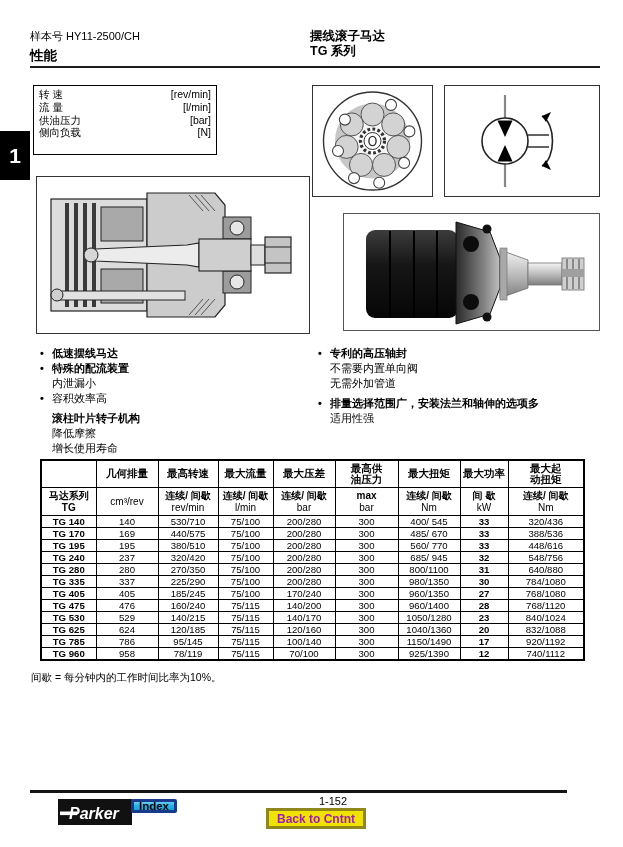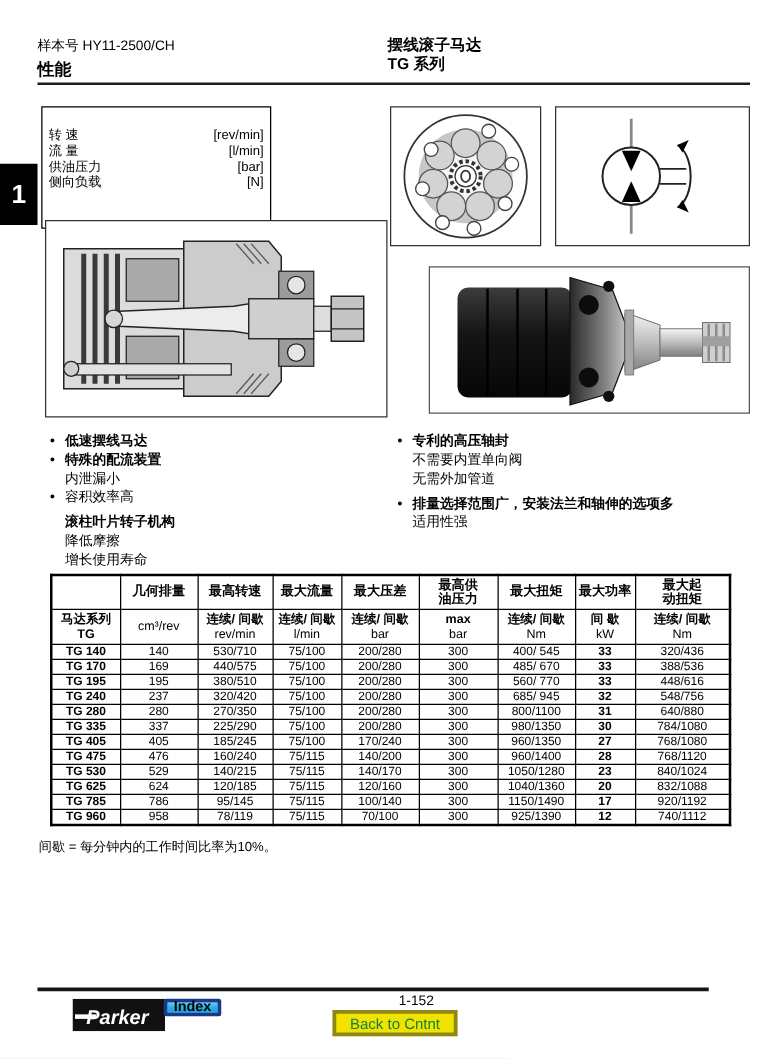--- a/index.html
+++ b/index.html
@@ -14,21 +14,21 @@
   .hdr-left .title { font-size:13.5px; font-weight:bold; margin-top:3px; }
   .hdr-right { position:absolute; left:310px; top:29px; }
   .hdr-right div { font-size:12.5px; font-weight:bold; line-height:15px; }
   .hdr-rule  { position:absolute; left:30px; top:66px; width:570px; height:2px; background:#1c1c1c; }
   
   .side-tab {
     position:absolute; left:0; top:131px; width:30px; height:49px; background:#000;
     color:#fff; font-size:21px; font-weight:bold; display:flex; align-items:center; justify-content:center;
   }
   
-  .spec-left  { position:absolute; left:33px;  top:85px; width:172px; height:64px; border:1.5px solid #000; padding:16px 5px; box-sizing:content-box;}
+  .spec-left  { position:absolute; left:33px;  top:85px; width:172px; height:64px; border:1.5px solid #000; padding:2px 5px; box-sizing:content-box;}
   .spec-right { position:absolute; left:210px; top:85px; width:80px;  height:64px; border:1.5px solid #000; padding:2px 5px; }
   .spec-row   { display:flex; justify-content:space-between; font-size:10.5px; line-height:12.8px; }
   .spec-val   { font-size:10.5px; line-height:12.8px; }
   
   .box { position:absolute; border:1.5px solid #333; background:#fff; }
   .gerotor-box  { left:312px; top:85px;  width:119px; height:110px; }
   .symbol-box   { left:444px; top:85px;  width:154px; height:110px; }
   .drawing-box  { left:36px;  top:176px; width:272px; height:156px; }
   .photo-box    { left:343px; top:213px; width:255px; height:116px; border:1px solid #555; }
   .box svg { display:block; }
@@ -59,21 +59,21 @@
     position:absolute; left:131px; top:799px; width:46px; height:14px; box-sizing:border-box;
     background:linear-gradient(180deg,#6fcdf1 0%, #29b2e8 45%, #18a3dc 100%);
     border:3px solid #173a8c; border-radius:2px;
     font-size:11.5px; font-weight:bold; color:#000;
     display:flex; align-items:center; justify-content:center; cursor:pointer;
   }
   .page-no { position:absolute; left:284px; top:795px; width:98px; text-align:center; font-size:11px; }
   .back-btn {
     position:absolute; left:266px; top:808px; width:100px; height:21px; box-sizing:border-box;
     background:#f0e300; border:3px solid #8f861c;
-    font-size:12px; font-weight:normal; color:#15803d;
+    font-size:12px; font-weight:bold; color:#a21caf;
     display:flex; align-items:center; justify-content:center; cursor:pointer;
   }
 </style>
 </head>
 <body>
 
 <div class="page">
 
   <div class="hdr-left">
     <div class="cat">样本号 HY11-2500/CH</div>

